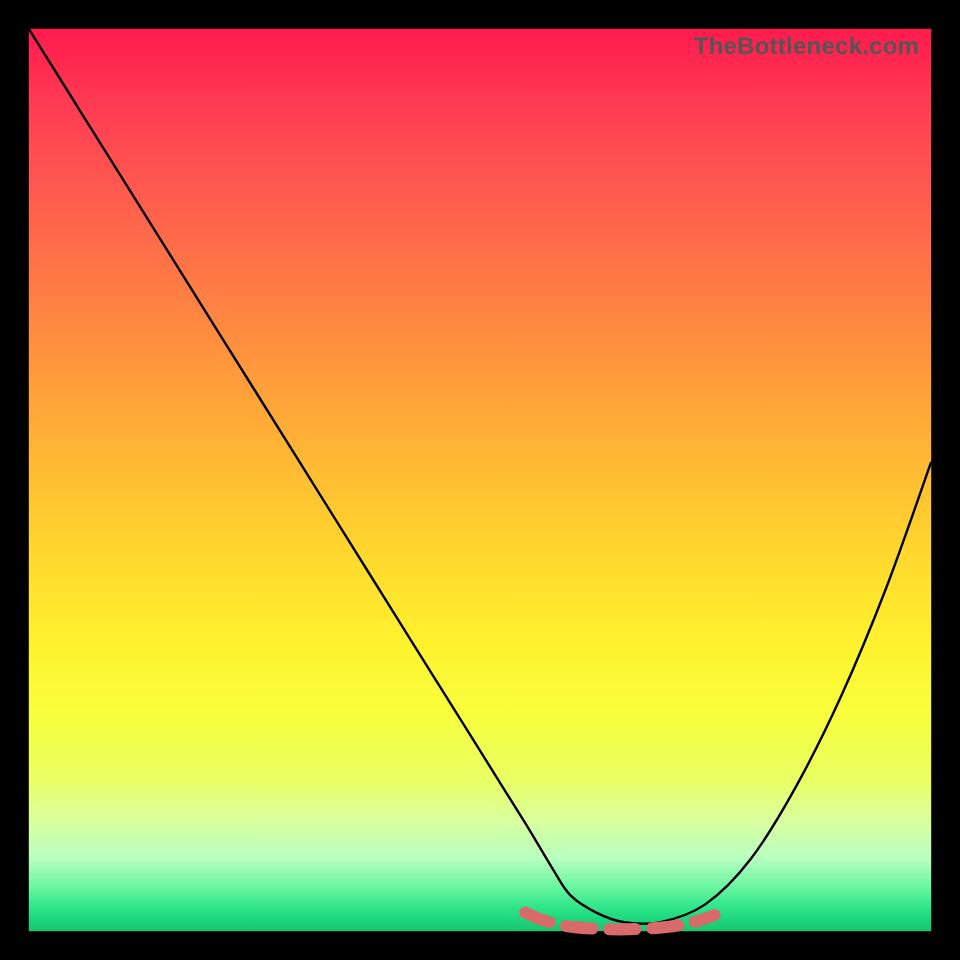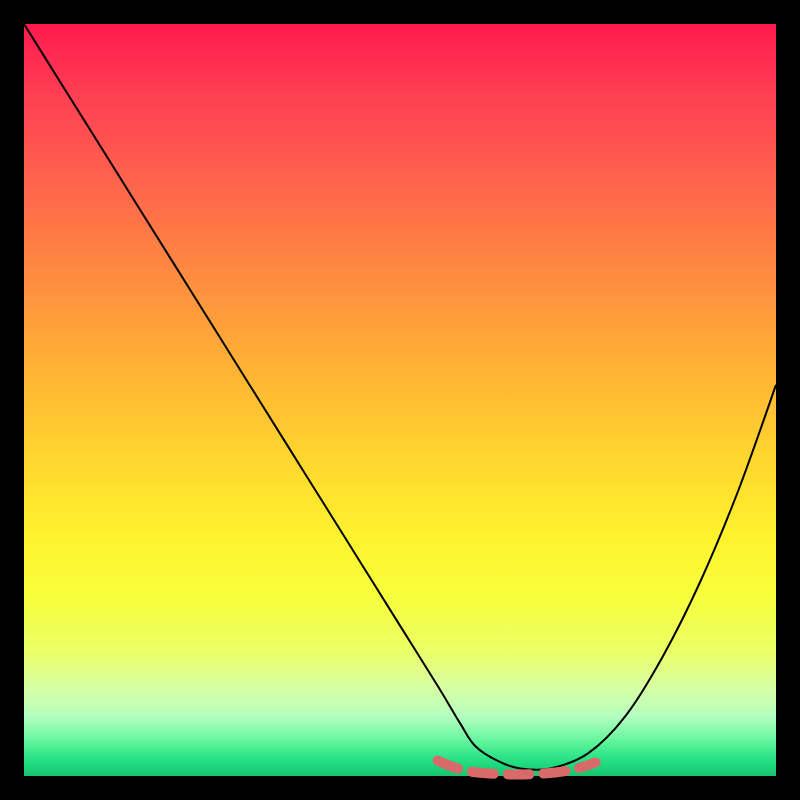--- a/index.html
+++ b/index.html
@@ -71,18 +71,19 @@
     stroke-width: 10;
     stroke-linecap: round;
     stroke-dasharray: 22 14;
   }
 </style>
 </head>
 <body>
 
 <div class="chart-container">
   <div class="plot-area">
+    <div class="watermark">TheBottleneck.com</div>
     <svg class="curve" viewBox="0 0 752 752" preserveAspectRatio="none">
       <path id="curvePath" class="curve-path" d="M 0 0 C 6.266666666666667 10.026666666666662 25.06666666666667 40.10666666666663 37.6 60.15999999999997 C 50.13333333333333 80.21333333333331 62.66666666666667 100.26666666666671 75.2 120.32000000000005 C 87.73333333333333 140.3733333333334 100.26666666666667 160.4266666666667 112.8 180.48000000000002 C 125.33333333333333 200.53333333333333 137.86666666666667 220.58666666666664 150.4 240.64 C 162.93333333333334 260.6933333333333 175.46666666666667 280.74666666666667 188 300.8 C 200.53333333333333 320.85333333333335 213.06666666666666 340.90666666666664 225.6 360.96 C 238.13333333333333 381.0133333333333 250.66666666666666 401.06666666666666 263.2 421.12 C 275.73333333333335 441.17333333333335 288.26666666666665 461.2266666666667 300.8 481.28000000000003 C 313.33333333333337 501.33333333333337 325.8666666666667 521.3866666666667 338.40000000000003 541.4399999999999 C 350.9333333333334 561.4933333333332 363.4666666666667 581.5466666666666 376 601.6 C 388.5333333333333 621.6533333333334 403.5733333333334 645.4666666666667 413.6 661.76 C 423.62666666666667 678.0533333333333 429.8933333333333 689.3333333333334 436.15999999999997 699.36 C 442.4266666666666 709.3866666666667 444.93333333333334 715.6533333333333 451.2 721.92 C 457.46666666666664 728.1866666666666 466.24 733.2 473.76 736.96 C 481.28 740.72 487.54666666666674 743.2266666666667 496.32000000000005 744.48 C 505.09333333333336 745.7333333333333 515.12 746.9866666666667 526.4 744.48 C 537.68 741.9733333333334 551.4666666666667 738.2133333333334 564 729.44 C 576.5333333333333 720.6666666666667 589.0666666666667 708.1333333333334 601.6 691.84 C 614.1333333333333 675.5466666666666 626.6666666666666 654.24 639.1999999999999 631.68 C 651.7333333333332 609.1199999999999 664.2666666666668 584.0533333333333 676.8000000000001 556.48 C 689.3333333333334 528.9066666666668 701.8666666666667 498.8266666666667 714.4 466.24 C 726.9333333333333 433.6533333333333 745.7333333333333 378.50666666666666 752 360.96"></path>
       <path id="dashPath" class="dash-path" d="M 413.6 736.48 Q 433.6 746.48 453.6 748.48 T 492.56 750.48 T 531.52 748.48 T 571.52 738.48"></path>
     </svg>
   </div>
 </div>
 
 </body></html>

